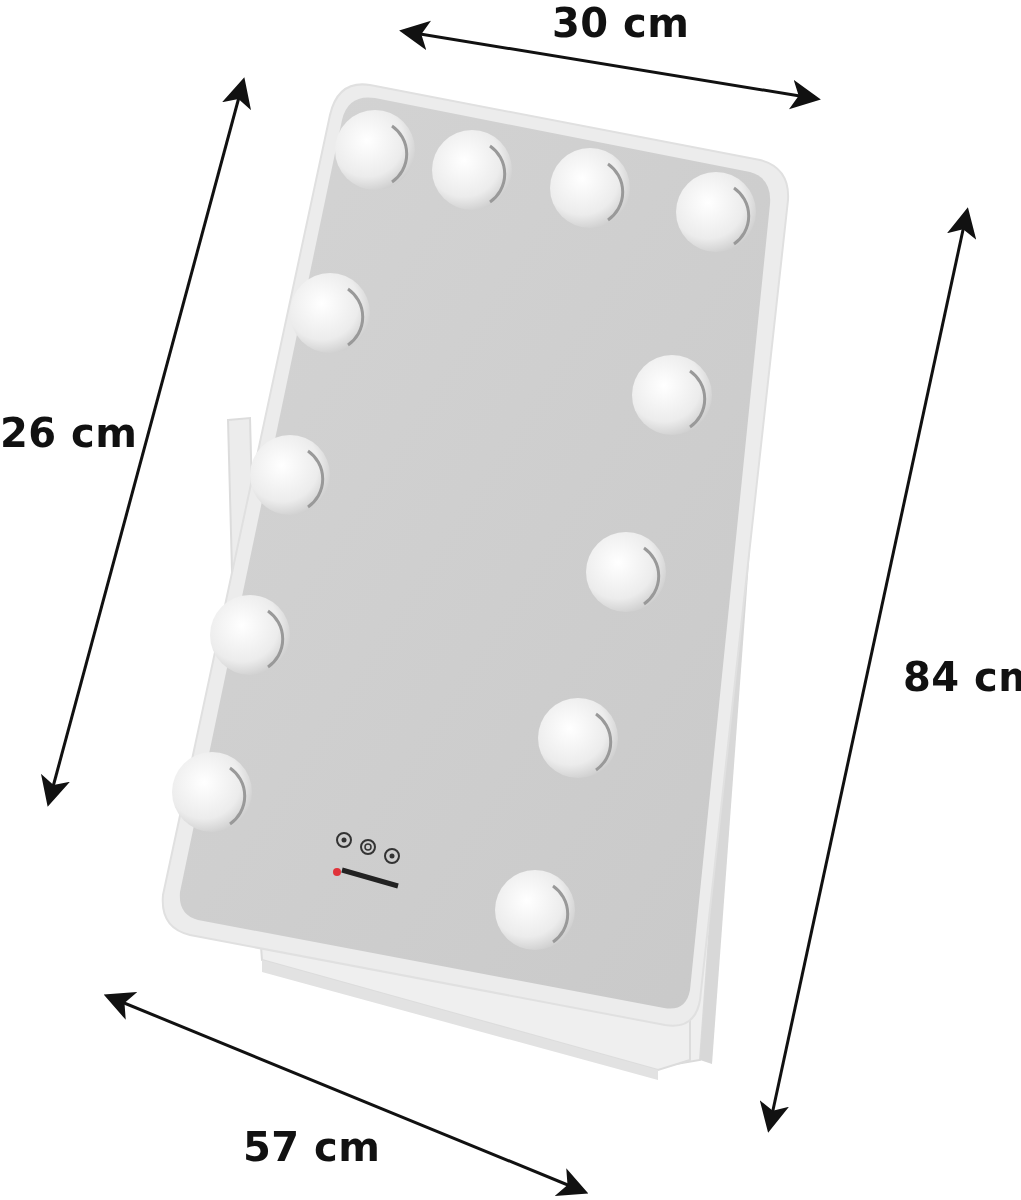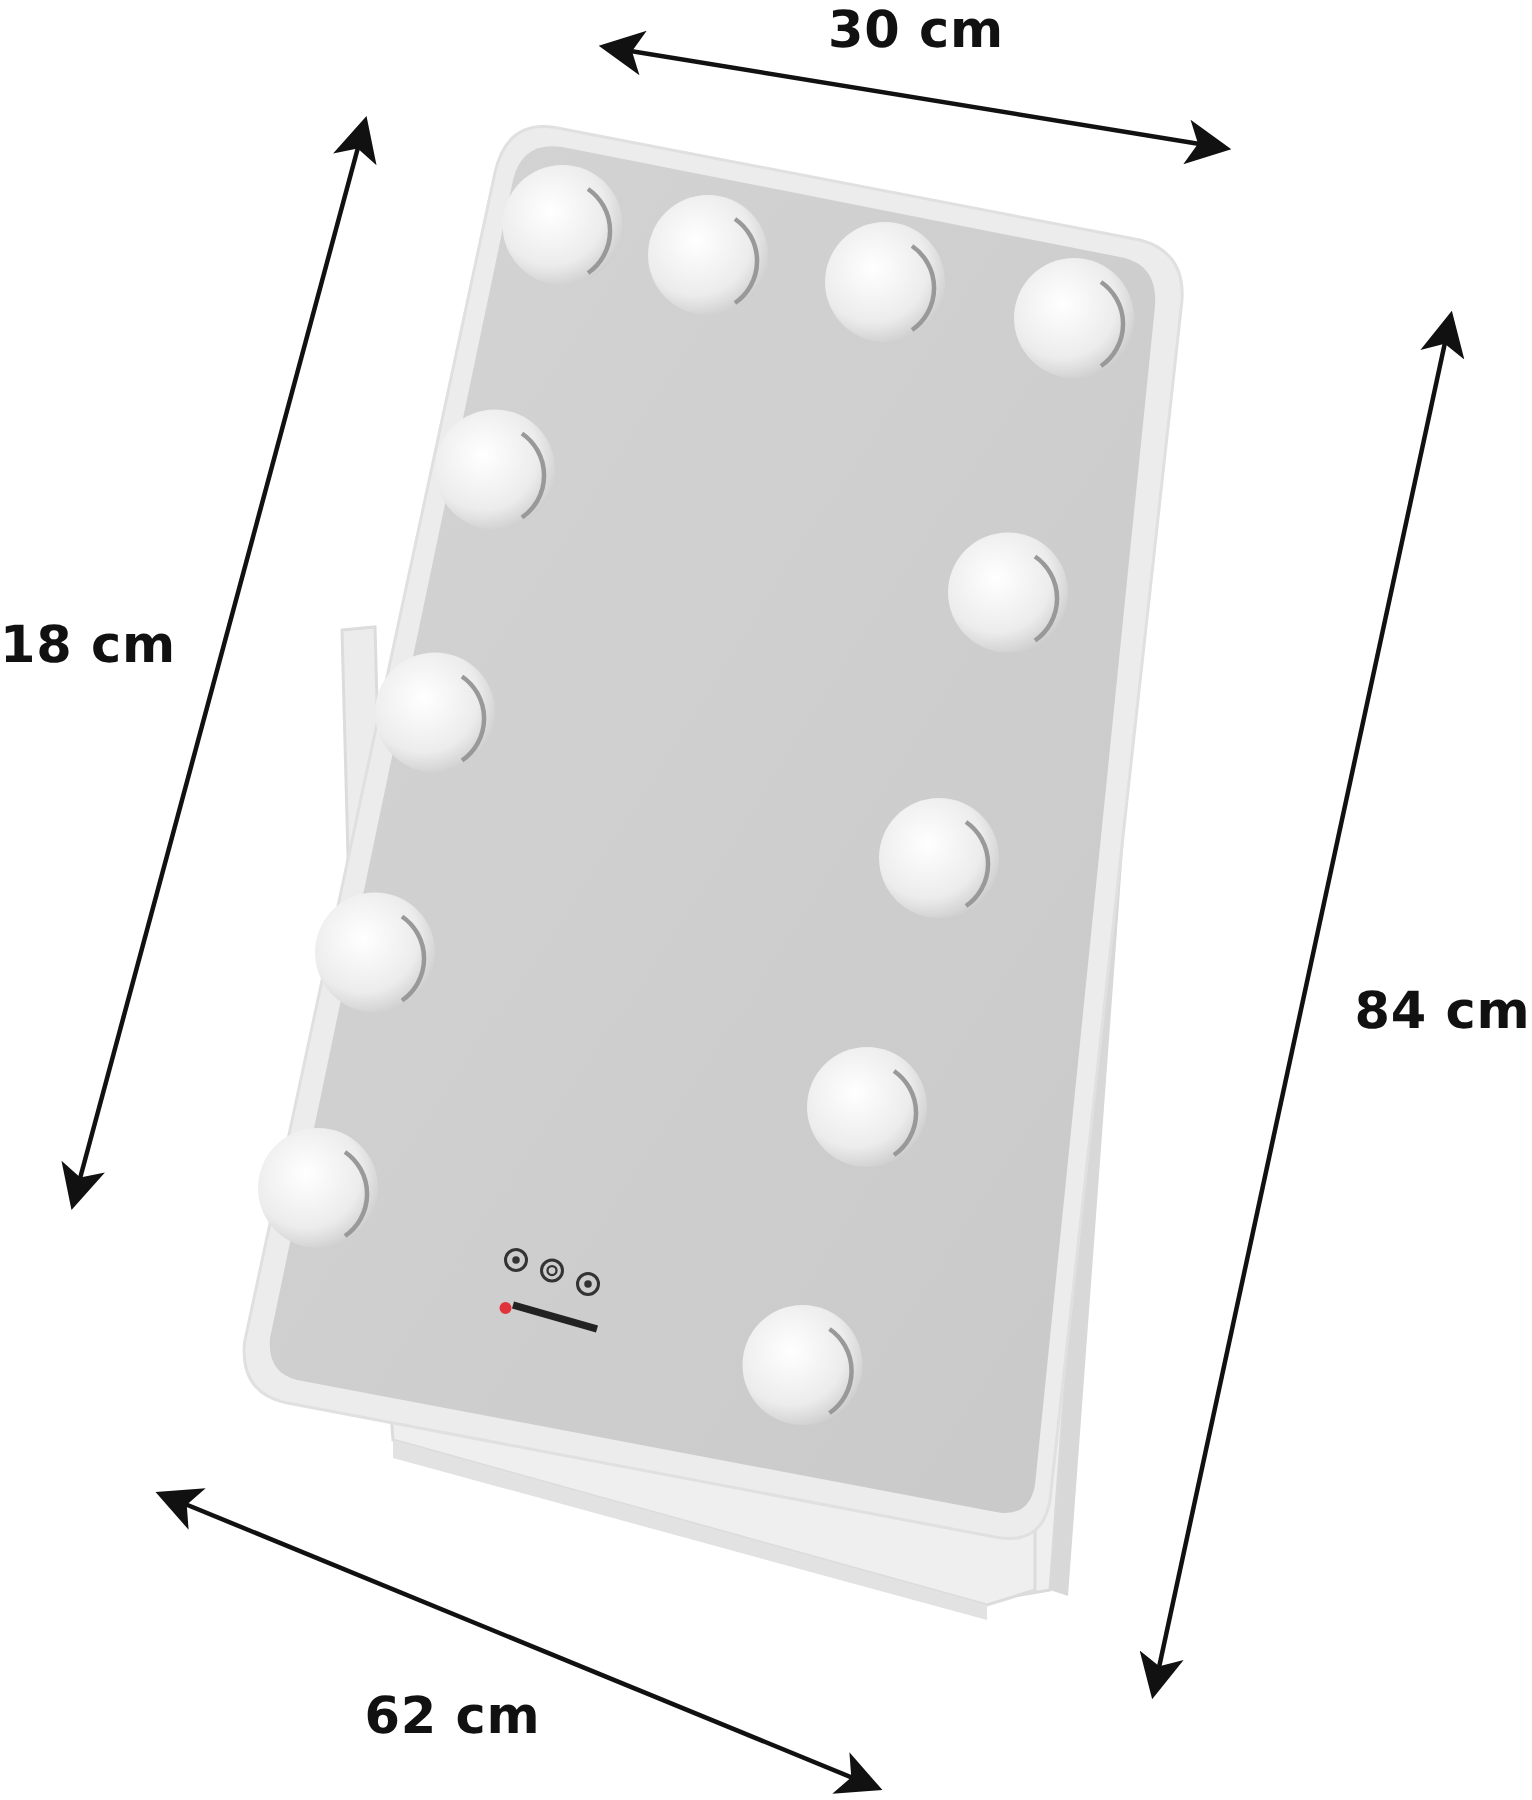--- a/index.html
+++ b/index.html
@@ -1,19 +1,19 @@
 <!DOCTYPE html>
 <html><head>
 <meta charset="utf-8">
 <style>
   html, body { margin: 0; padding: 0; background: #ffffff; }
   body { width: 1021px; height: 1200px; position: relative; overflow: hidden;
          font-family: "DejaVu Sans", sans-serif; }
   .stage { position: absolute; left: 0; top: 0; width: 1021px; height: 1200px; }
-  .label { position: absolute; font-weight: bold; font-size: 34px; color: #111111;
+  .label { position: absolute; font-weight: bold; font-size: 40px; color: #111111;
            letter-spacing: 0.5px; white-space: nowrap; }
   svg { position: absolute; left: 0; top: 0; }
 </style>
 </head>
 <body>
 
 <div class="stage">
 
   <svg width="1021" height="1200" viewBox="0 0 1021 1200">
     <defs>
@@ -118,17 +118,17 @@
 
     <g>
       <line x1="408" y1="32" x2="812" y2="98" stroke="#111" stroke-width="3" marker-start="url(#arrowhead)" marker-end="url(#arrowhead)"></line>
       <line x1="242" y1="86" x2="50" y2="798" stroke="#111" stroke-width="3" marker-start="url(#arrowhead)" marker-end="url(#arrowhead)"></line>
       <line x1="966" y1="216" x2="770" y2="1124" stroke="#111" stroke-width="3" marker-start="url(#arrowhead)" marker-end="url(#arrowhead)"></line>
       <line x1="112" y1="998" x2="580" y2="1190" stroke="#111" stroke-width="3" marker-start="url(#arrowhead)" marker-end="url(#arrowhead)"></line>
     </g>
   </svg>
 
   <div class="label" style="left:552px; top:0px;">30 cm</div>
-  <div class="label" style="left:0px; top:410px;">18 cm</div>
+  <div class="label" style="left:0px; top:410px;">26 cm</div>
   <div class="label" style="left:903px; top:654px;">84 cm</div>
-  <div class="label" style="left:243px; top:1124px;">62 cm</div>
+  <div class="label" style="left:243px; top:1124px;">57 cm</div>
 
 </div>
 
 </body></html>

